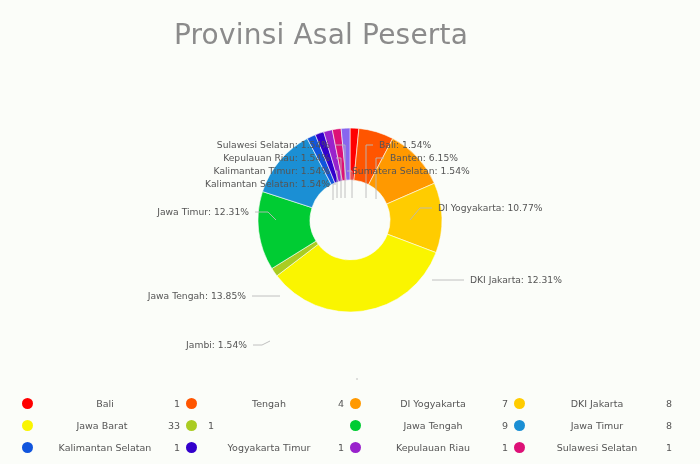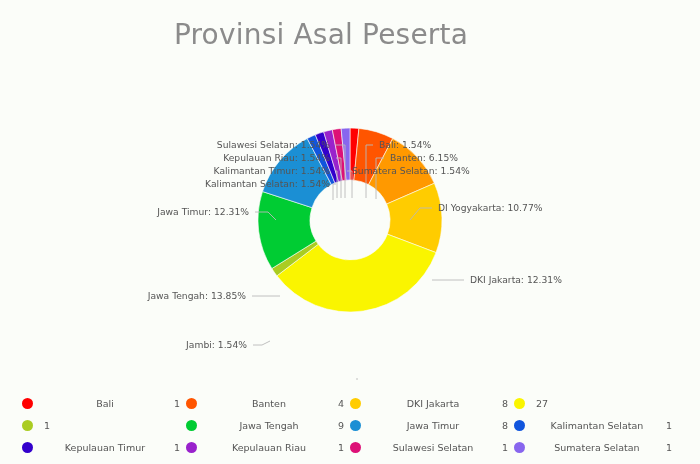--- a/index.html
+++ b/index.html
@@ -156,31 +156,37 @@
   </div>
 
   <div class="legend" id="legend">
       <div class="legend-item">
         <span class="legend-swatch" style="background: rgb(255, 0, 0);"></span>
         <span class="legend-label">Bali</span>
         <span class="legend-value">1</span>
       </div>
       <div class="legend-item">
         <span class="legend-swatch" style="background: rgb(255, 85, 0);"></span>
-        <span class="legend-label">Banten</span>
+        <span class="legend-label">Tengah</span>
         <span class="legend-value">4</span>
+      </div>
+      <div class="legend-item">
+        <span class="legend-swatch" style="background: rgb(255, 153, 0);"></span>
+        <span class="legend-label">DI Yogyakarta</span>
+        <span class="legend-value">7</span>
       </div>
       <div class="legend-item">
         <span class="legend-swatch" style="background: rgb(255, 204, 0);"></span>
         <span class="legend-label">DKI Jakarta</span>
         <span class="legend-value">8</span>
       </div>
       <div class="legend-item">
         <span class="legend-swatch" style="background: rgb(250, 245, 0);"></span>
-        <span class="legend-value">27</span>
+        <span class="legend-label">Jawa Barat</span>
+        <span class="legend-value">33</span>
       </div>
       <div class="legend-item">
         <span class="legend-swatch" style="background: rgb(170, 204, 34);"></span>
         <span class="legend-value">1</span>
       </div>
       <div class="legend-item">
         <span class="legend-swatch" style="background: rgb(0, 204, 51);"></span>
         <span class="legend-label">Jawa Tengah</span>
         <span class="legend-value">9</span>
       </div>
@@ -189,21 +195,21 @@
         <span class="legend-label">Jawa Timur</span>
         <span class="legend-value">8</span>
       </div>
       <div class="legend-item">
         <span class="legend-swatch" style="background: rgb(17, 85, 221);"></span>
         <span class="legend-label">Kalimantan Selatan</span>
         <span class="legend-value">1</span>
       </div>
       <div class="legend-item">
         <span class="legend-swatch" style="background: rgb(51, 0, 204);"></span>
-        <span class="legend-label">Kepulauan Timur</span>
+        <span class="legend-label">Yogyakarta Timur</span>
         <span class="legend-value">1</span>
       </div>
       <div class="legend-item">
         <span class="legend-swatch" style="background: rgb(153, 34, 204);"></span>
         <span class="legend-label">Kepulauan Riau</span>
         <span class="legend-value">1</span>
       </div>
       <div class="legend-item">
         <span class="legend-swatch" style="background: rgb(221, 17, 119);"></span>
         <span class="legend-label">Sulawesi Selatan</span>

